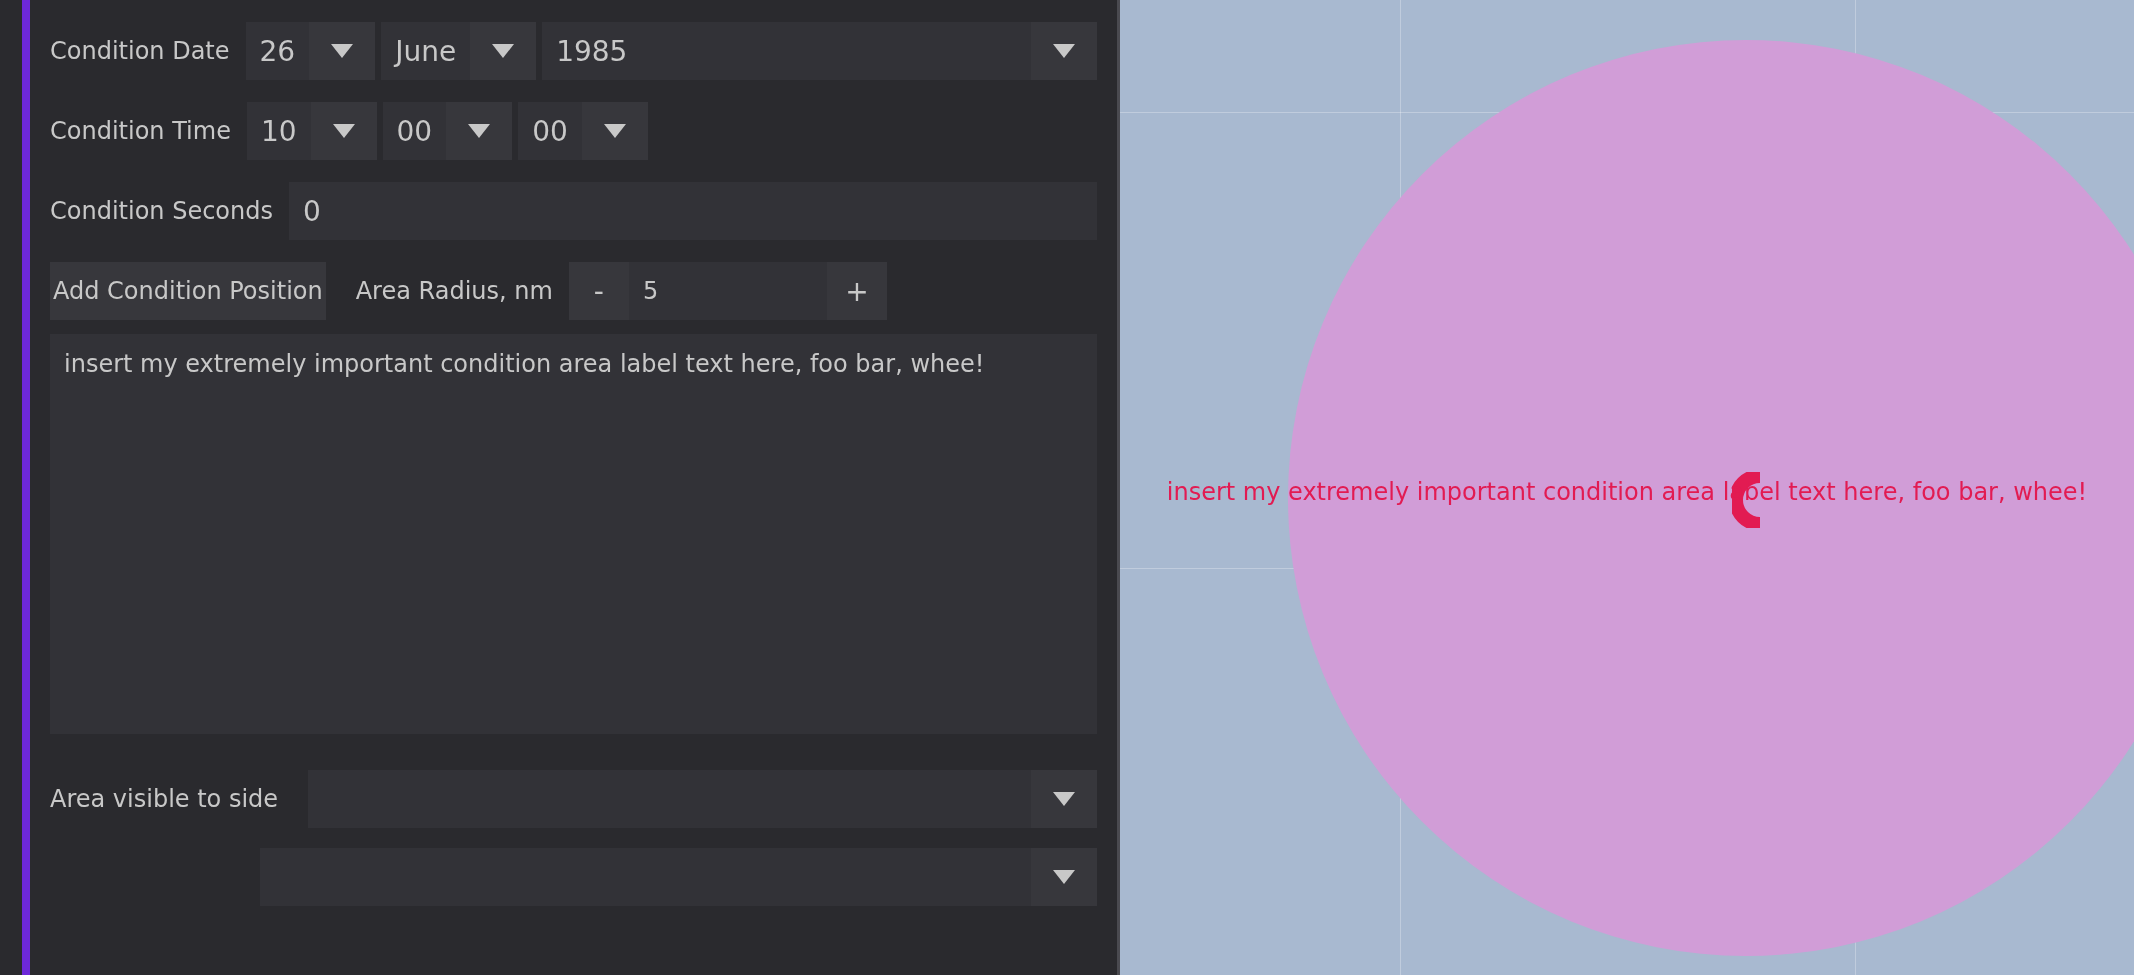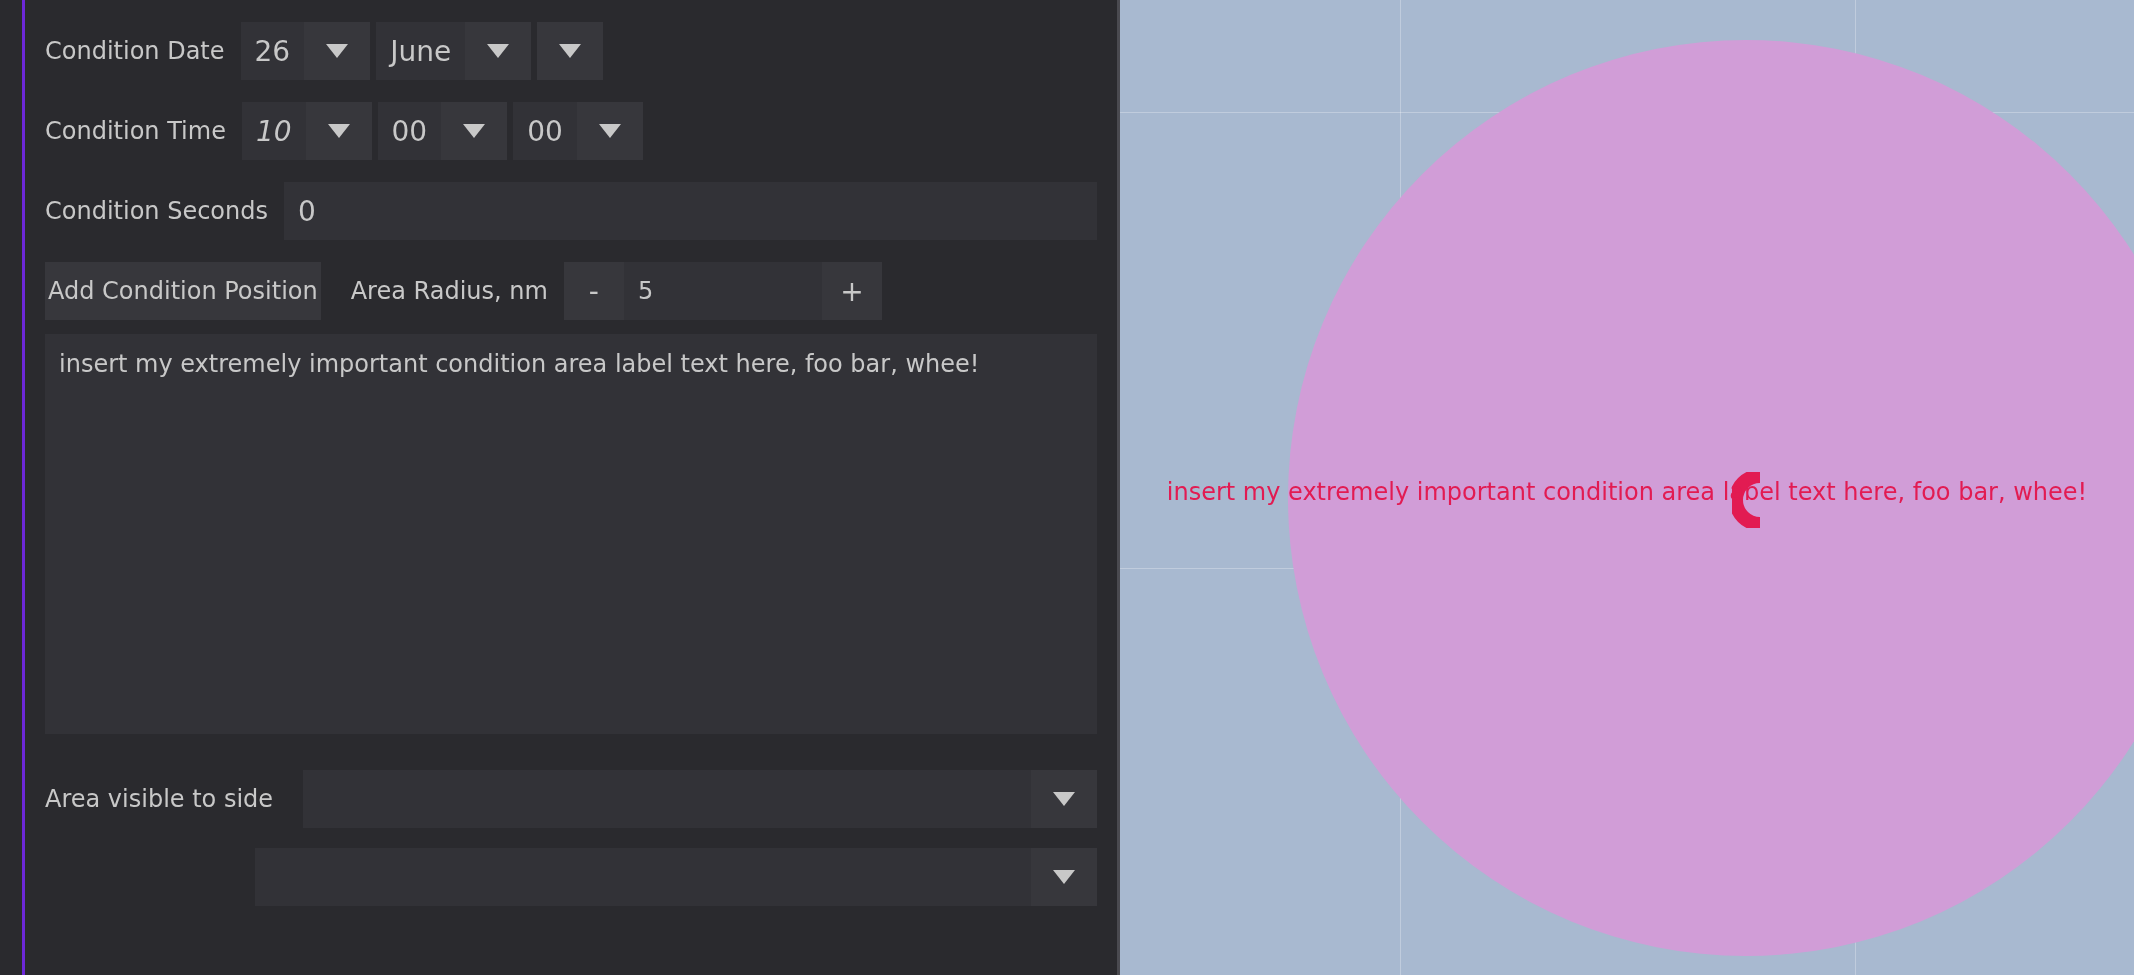--- a/index.html
+++ b/index.html
@@ -24,21 +24,21 @@
     height: 100%;
     background: #2a2a2e;
     position: relative;
   }
   .panel-inner {
     position: absolute;
     left: 22px;
     top: 0;
     right: 0;
     bottom: 0;
-    border-left: 3px solid #6d28d9;
+    border-left: 8px solid #6d28d9;
     border-right: 3px solid #4a4a50;
     padding: 0 20px 0 20px;
   }
 
   .row {
     display: flex;
     align-items: center;
     margin-top: 22px;
   }
   .label {
@@ -195,31 +195,32 @@
             </svg>
         </div>
         <div class="gap"></div>
         <div class="fval" style="min-width:86px;">June</div>
         <div class="ddbtn">
           <svg width="22" height="14" viewBox="0 0 22 14">
               <polygon points="0,0 22,0 11,14" fill="#c8c8c8"></polygon>
             </svg>
         </div>
         <div class="gap"></div>
+        <div class="fval grow" style="flex:1; justify-content:flex-start;">1985</div>
         <div class="ddbtn">
           <svg width="22" height="14" viewBox="0 0 22 14">
               <polygon points="0,0 22,0 11,14" fill="#c8c8c8"></polygon>
             </svg>
         </div>
       </div>
 
       
       <div class="row">
         <div class="label">Condition Time</div>
-        <div class="fval" style="min-width:60px;font-style:italic;">10</div>
+        <div class="fval" style="min-width:60px;">10</div>
         <div class="ddbtn">
           <svg width="22" height="14" viewBox="0 0 22 14">
               <polygon points="0,0 22,0 11,14" fill="#c8c8c8"></polygon>
             </svg>
         </div>
         <div class="gap"></div>
         <div class="fval" style="min-width:60px;">00</div>
         <div class="ddbtn">
           <svg width="22" height="14" viewBox="0 0 22 14">
               <polygon points="0,0 22,0 11,14" fill="#c8c8c8"></polygon>

